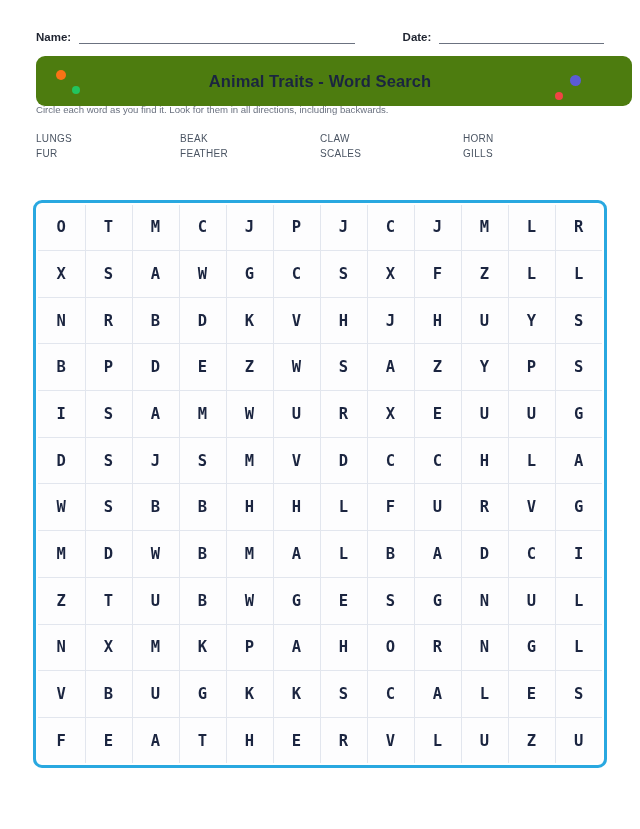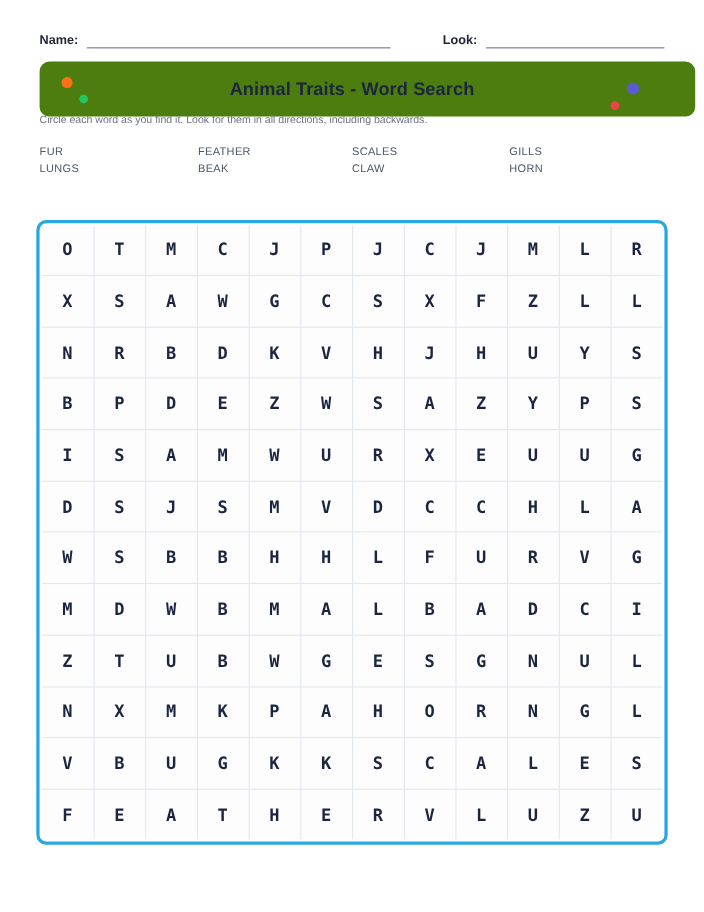--- a/index.html
+++ b/index.html
@@ -157,48 +157,48 @@
 <body>
 
 <div class="page">
 
   <div class="meta-row">
     <div class="meta-field name-field">
       <span class="meta-label">Name:</span>
       <span class="meta-line"></span>
     </div>
     <div class="meta-field date-field">
-      <span class="meta-label">Look:</span>
+      <span class="meta-label">Date:</span>
       <span class="meta-line"></span>
     </div>
   </div>
 
   <div class="banner">
     <span class="dot dot-orange"></span>
     <span class="dot dot-green"></span>
     <span class="dot dot-blue"></span>
     <span class="dot dot-red"></span>
     <div class="banner-title">Animal Traits - Word Search</div>
   </div>
 
   <div class="instructions">Circle each word as you find it. Look for them in all directions, including backwards.</div>
 
   <div class="wordlist">
       <div class="word-row">
+        <div class="word-cell c0">LUNGS</div>
+        <div class="word-cell c1">BEAK</div>
+        <div class="word-cell c2">CLAW</div>
+        <div class="word-cell c3">HORN</div>
+      </div>
+      <div class="word-row">
         <div class="word-cell c0">FUR</div>
         <div class="word-cell c1">FEATHER</div>
         <div class="word-cell c2">SCALES</div>
         <div class="word-cell c3">GILLS</div>
       </div>
-      <div class="word-row">
-        <div class="word-cell c0">LUNGS</div>
-        <div class="word-cell c1">BEAK</div>
-        <div class="word-cell c2">CLAW</div>
-        <div class="word-cell c3">HORN</div>
-      </div>
     </div>
 
   <div class="grid-wrap">
     <table class="grid">
       <tbody>
           <tr>
             <td>O</td>
             <td>T</td>
             <td>M</td>
             <td>C</td>

